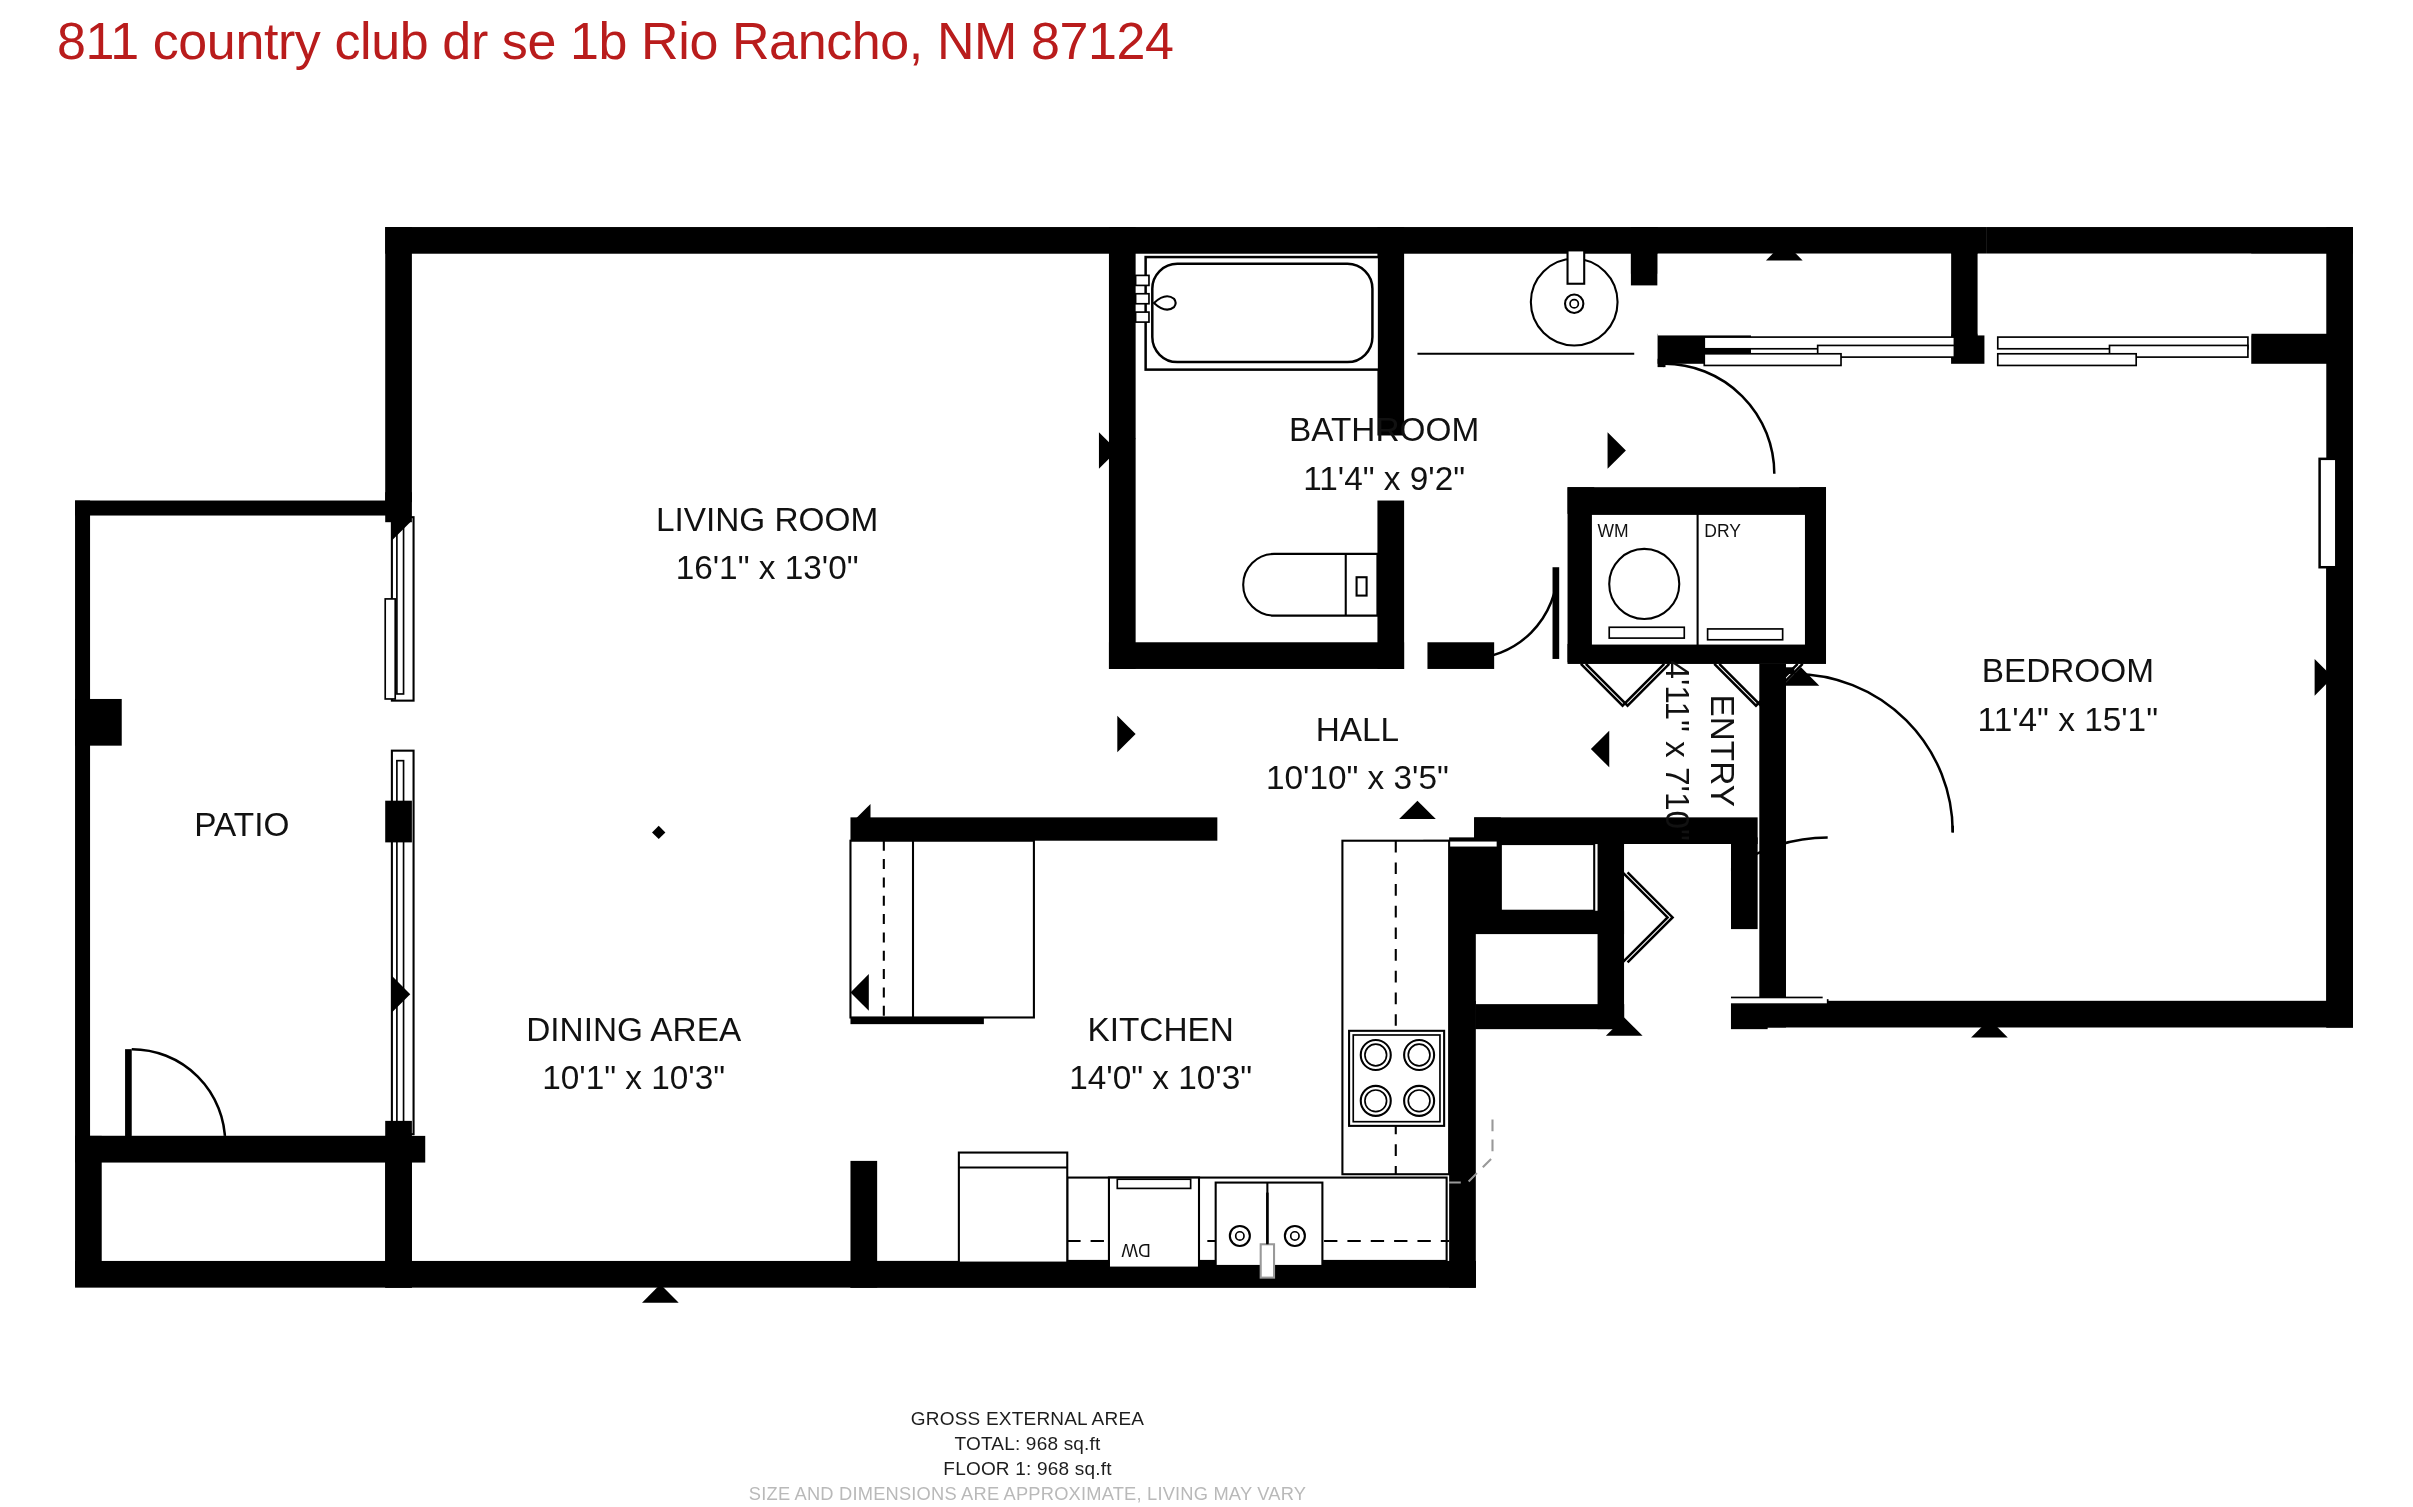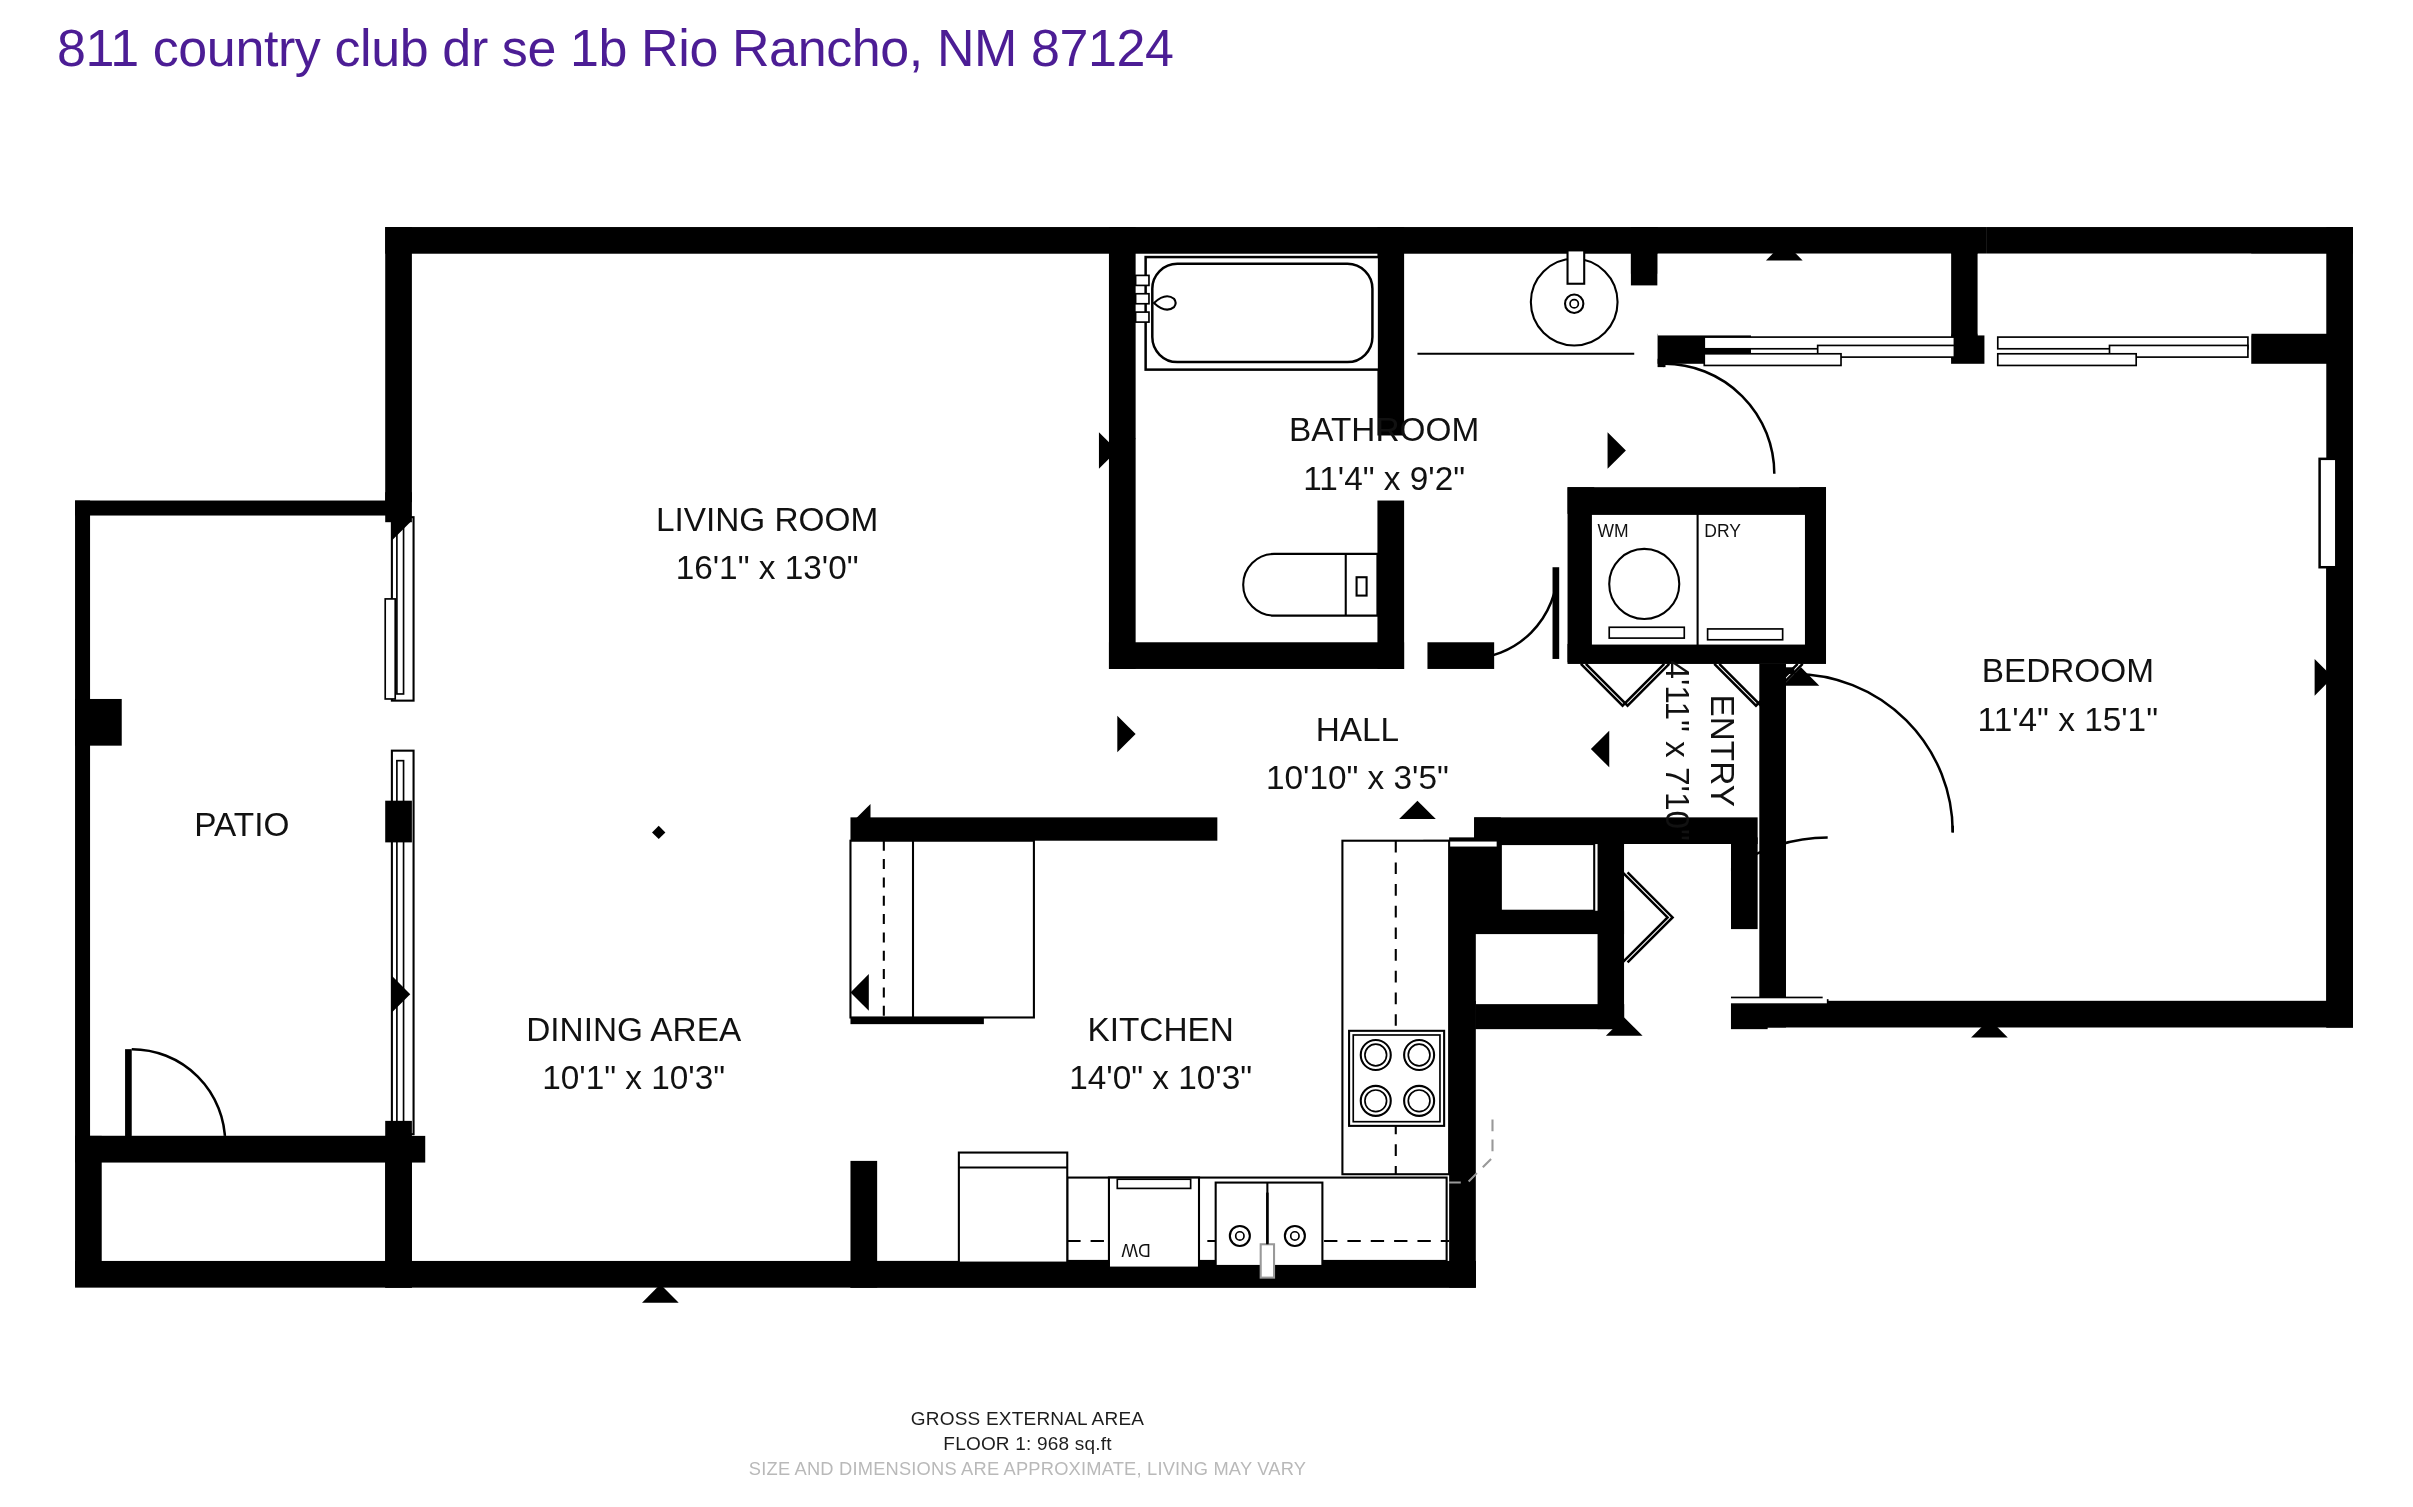--- a/index.html
+++ b/index.html
@@ -10,24 +10,24 @@
   body {
     width: 2413px;
     height: 1508px;
     position: relative;
     font-family: "Liberation Sans", sans-serif;
     overflow: hidden;
   }
   #title {
     position: absolute;
     left: 57px;
-    top: 18px;
+    top: 11px;
     font-size: 52px;
     font-weight: 400;
-    color: #4c1d95;
+    color: #b91c1c;
     letter-spacing: -0.4px;
     white-space: nowrap;
   }
   #floorplan-svg {
     position: absolute;
     left: 0;
     top: 0;
   }
   #footer-block {
     position: absolute;
@@ -370,18 +370,19 @@
     <text class="room-name" x="760" y="1248">DINING AREA</text>
     <text class="room-dim" x="760" y="1306">10'1" x 10'3"</text>
 
     <text class="room-name" x="290" y="1002">PATIO</text>
   </g>
 
 </svg>
 
 <div id="footer-block">
   <div class="foot-line">GROSS EXTERNAL AREA</div>
+  <div class="foot-line">TOTAL: 968 sq.ft</div>
   <div class="foot-line">FLOOR 1: 968 sq.ft</div>
   <div class="foot-line muted">SIZE AND DIMENSIONS ARE APPROXIMATE, LIVING MAY VARY</div>
 </div>
 
 <div id="floor-tag">FLOOR 1</div>
 
 
 </body></html>

